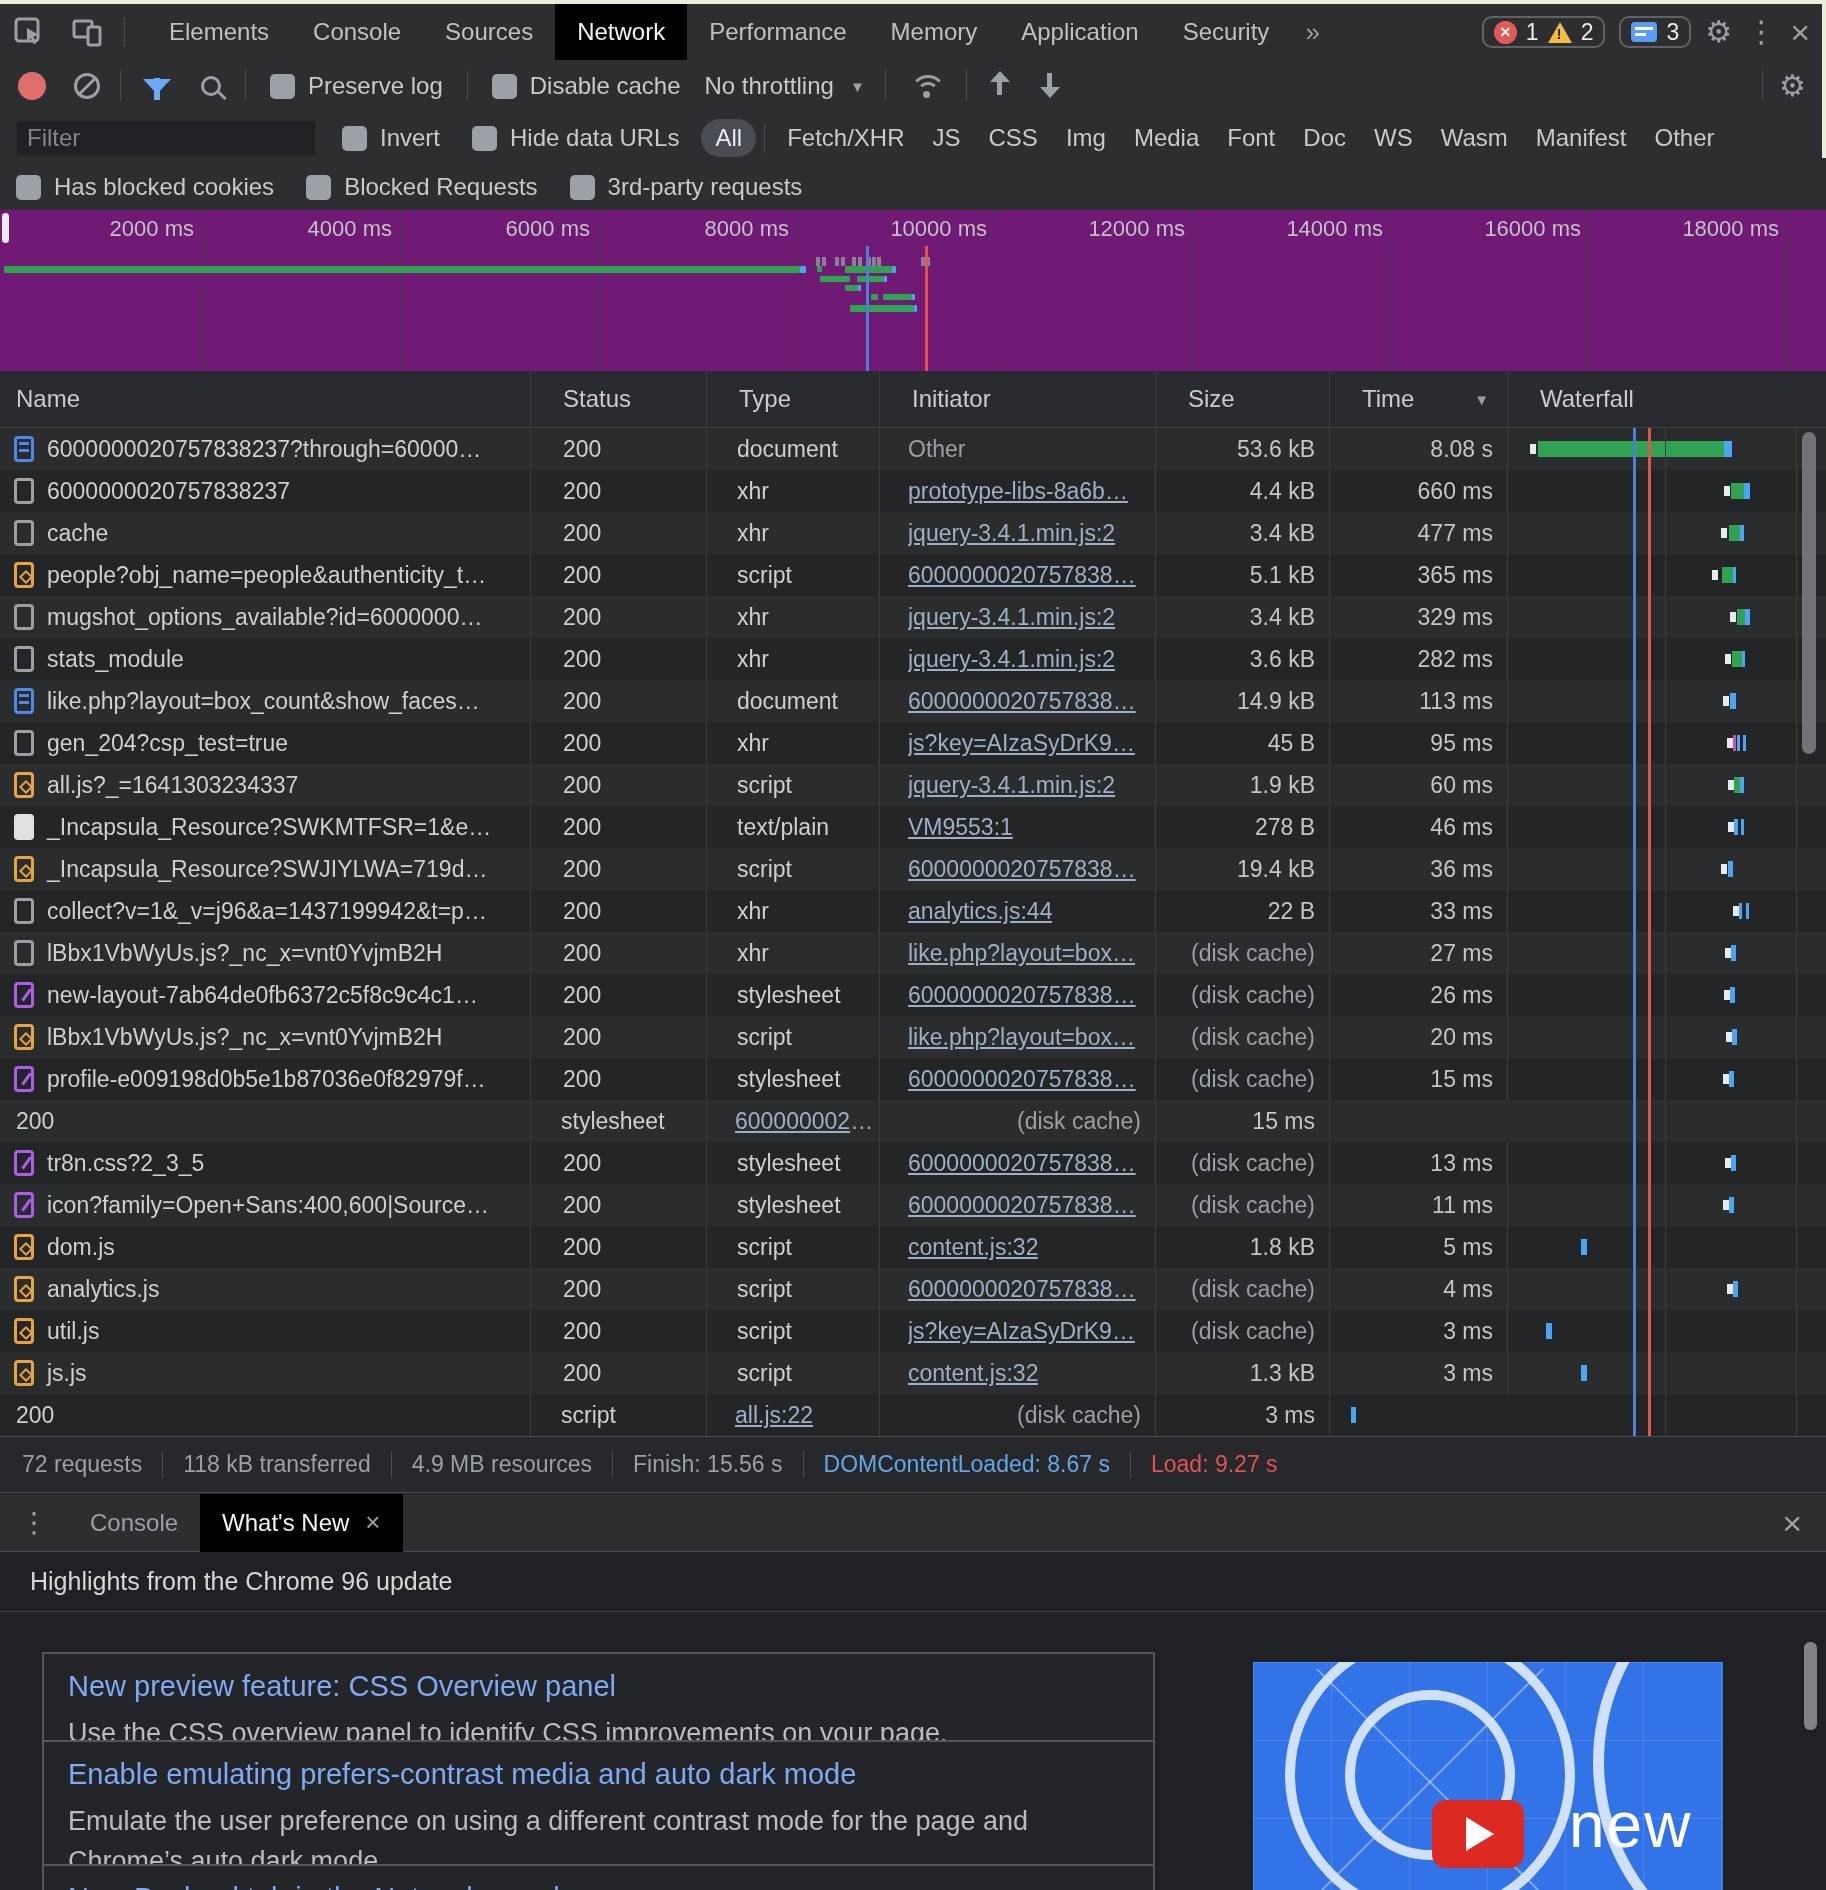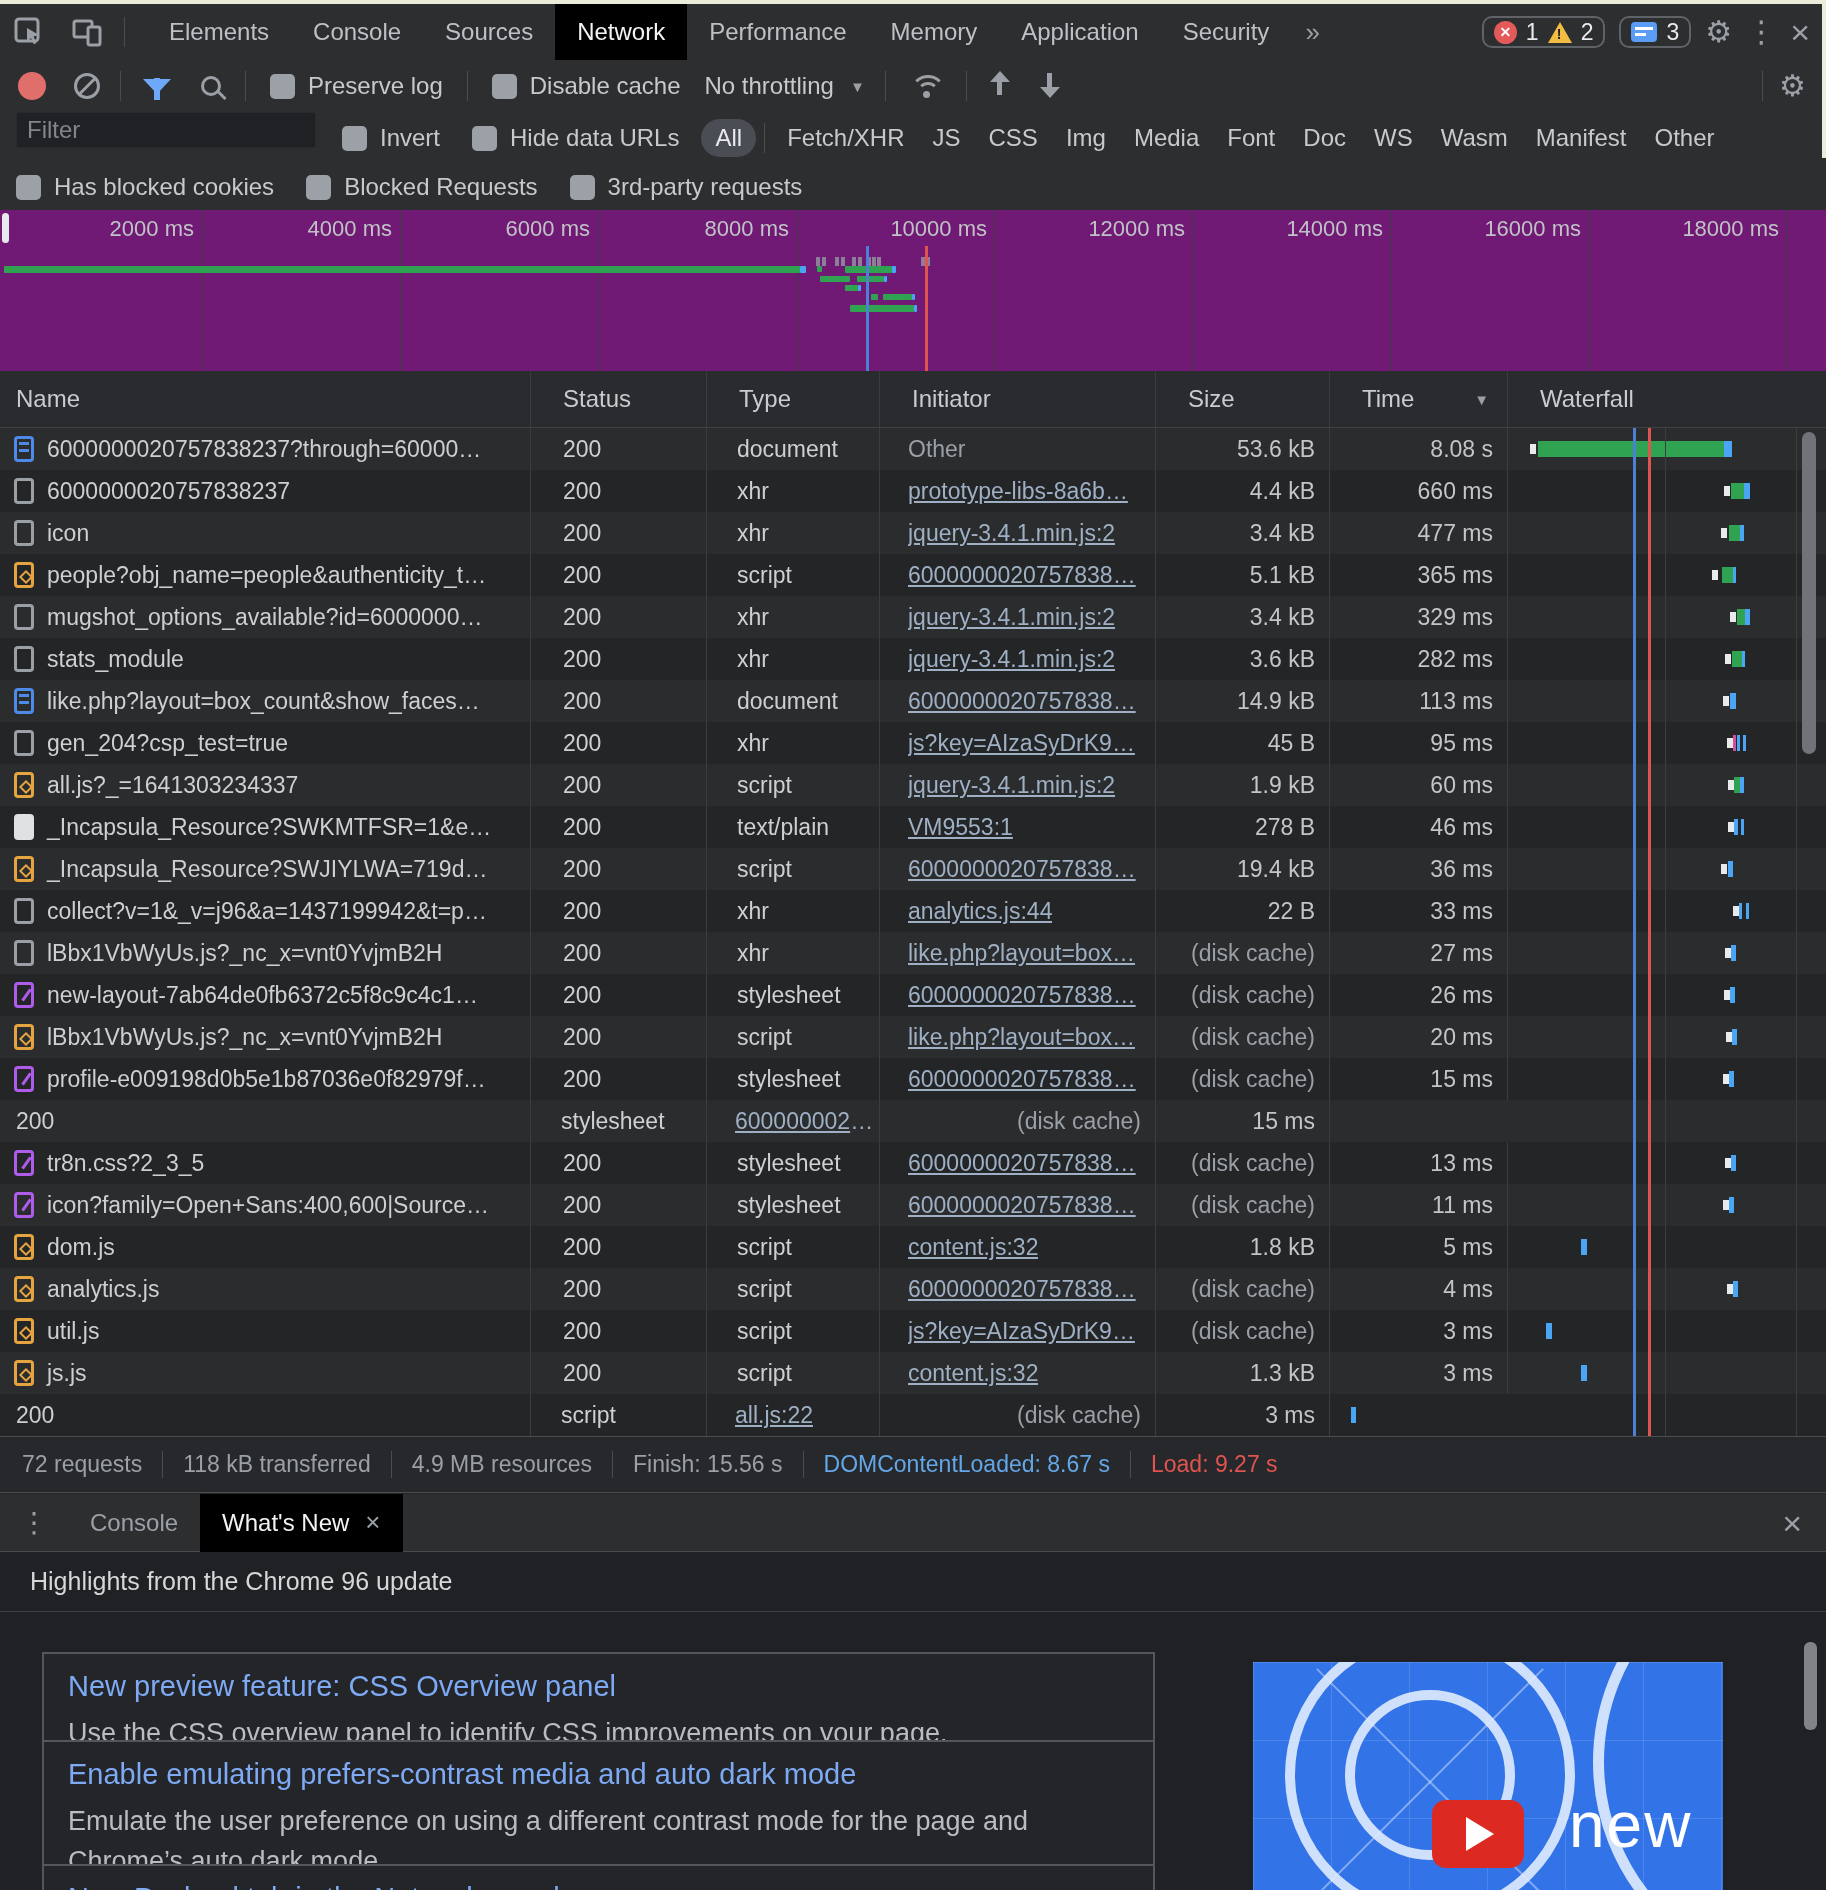--- a/index.html
+++ b/index.html
@@ -51,21 +51,21 @@
   .wifi .w2{left:9px;top:9px;width:16px;height:16px}
   .wifi .dot{position:absolute;left:15px;top:18px;width:7px;height:7px;border-radius:50%;background:#9aa0a6}
   .arr{width:26px;height:30px;margin:0 12px;position:relative}
   .arr::before{content:"";position:absolute;left:10px;top:8px;width:5px;height:16px;background:#9aa0a6}
   .arr.up::after{content:"";position:absolute;left:3px;top:0;border-left:10px solid transparent;border-right:10px solid transparent;border-bottom:11px solid #9aa0a6}
   .arr.down::before{top:2px}
   .arr.down::after{content:"";position:absolute;left:3px;top:16px;border-left:10px solid transparent;border-right:10px solid transparent;border-top:11px solid #9aa0a6}
 
   
   #filter-row{position:absolute;left:0;top:112px;width:1826px;height:52px;background:#2c2e30;
-              display:flex;border-bottom:1px solid #3c4043;}
+              display:flex;align-items:center;border-bottom:1px solid #3c4043;}
   #filter-input{width:300px;height:36px;margin-left:16px;background:#202124;border:1px solid #292a2d;
                 color:#e8eaed;font-size:24px;font-family:"Liberation Sans",sans-serif;padding:0 10px;box-sizing:border-box}
   #filter-input::placeholder{color:#80868b}
   .chip{font-size:24px;color:#c7cacd;padding:5px 14px;border-radius:20px;white-space:nowrap}
   .chip.active{background:#4a4e54;color:#e8eaed}
   #chips{display:flex;align-items:center;margin-left:6px}
 
   
   #options-row{position:absolute;left:0;top:164px;width:1826px;height:46px;background:#2c2e30;
                display:flex;align-items:center;border-bottom:2px solid #f0abfc;}
@@ -383,21 +383,21 @@
         <div class="cell c-time">660 ms</div>
         <div class="cell c-wf">
           <span class="wftick" style="left: 200px;"></span>
           <span class="wfbar wf-g" style="left: 207px; width: 13px;"></span>
           <span class="wfbar wf-b" style="left: 220px; width: 6px;"></span>
         </div>
       </div>
       <div class="row tgrid">
         <div class="cell c-name">
           <span class="ric xhr"></span>
-          <span>icon</span>
+          <span>cache</span>
         </div>
         <div class="cell c-status">200</div>
         <div class="cell c-type">xhr</div>
         <div class="cell c-init">
           <span class="init-link">jquery-3.4.1.min.js:2</span>
         </div>
         <div class="cell c-size">3.4 kB</div>
         <div class="cell c-time">477 ms</div>
         <div class="cell c-wf">
           <span class="wftick" style="left: 197px;"></span>

